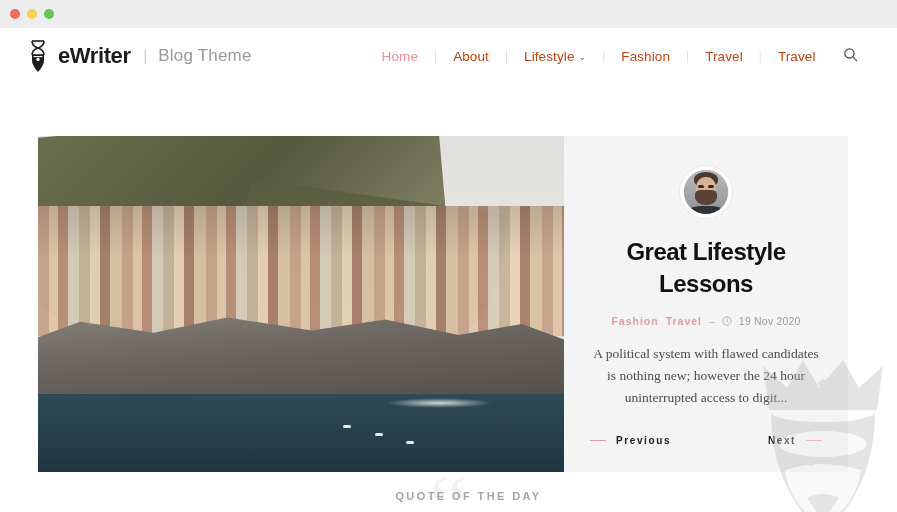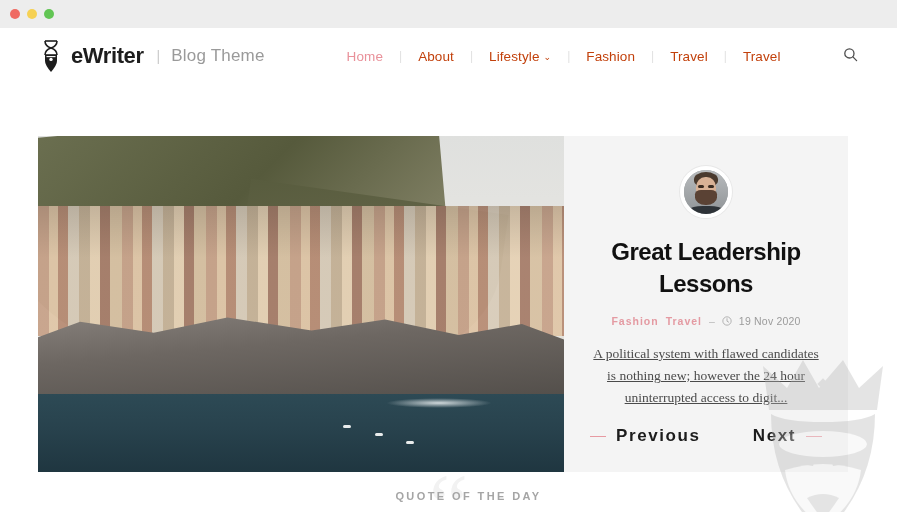--- a/index.html
+++ b/index.html
@@ -19,21 +19,21 @@
   .dot.red    { background:#ef6a62; }
   .dot.yellow { background:#f6d154; }
   .dot.green  { background:#62c554; }
 
   
   .page { position:relative; width:897px; height:484px; background:#fff; }
 
   
   header {
     height:56px; display:flex; align-items:center;
-    padding:0 40px; position:relative;
+    padding:0 27px; position:relative;gap:48px;
   }
   .brand { display:flex; align-items:center; gap:9px; }
   .brand-icon { width:22px; height:34px; display:block; }
   .brand-name {
     font-size:22px; font-weight:bold; color:#1d1d1d; letter-spacing:-0.4px;
   }
   .brand-sep { color:#c9c9c9; font-size:14px; margin:0 2px 0 4px; }
   .brand-tag { color:#9a9a9a; font-size:17px; letter-spacing:.2px; }
 
   nav { display:flex; align-items:center; margin-left:66px; }
@@ -109,29 +109,29 @@
   .post-title {
     margin-top:18px; font-size:24px; font-weight:bold; color:#111;
     text-align:center; line-height:1.32; letter-spacing:-0.5px; max-width:250px;
   }
   .meta { margin-top:16px; display:flex; align-items:center; gap:7px; font-size:10.5px; }
   .tag { color:#e49aa2; font-weight:bold; letter-spacing:1px; }
   .meta-dash { color:#b8b8b8; }
   .meta-date { color:#9b9b9b; letter-spacing:.2px; }
   .excerpt {
     margin-top:16px; font-family:"Liberation Serif", serif;
-    font-size:13.5px; line-height:1.62; color:#4b4b4b; text-align:center; max-width:236px;text-decoration:underline;
+    font-size:13.5px; line-height:1.62; color:#4b4b4b; text-align:center; max-width:236px;
   }
   .pager {
     position:absolute; left:26px; right:26px; bottom:26px;
     display:flex; align-items:center; justify-content:space-between;
   }
   .pg { display:flex; align-items:center; gap:10px; cursor:pointer; }
   .pg-line { width:16px; height:1px; background:#e79aa2; display:block; }
-  .pg-label { font-size:17px; font-weight:bold; color:#1d1d1d; letter-spacing:1.6px; }
+  .pg-label { font-size:10px; font-weight:bold; color:#1d1d1d; letter-spacing:1.6px; }
 
   
   .quote-sec {
     position:absolute; left:0; right:0; top:452px; height:32px;
     display:flex; align-items:center; justify-content:center;
   }
   .quote-mark {
     position:absolute; top:-18px; left:50%; transform:translateX(-50%);
     font-family:"Liberation Serif", serif; font-size:88px; color:#f2f2f2;
     line-height:1; user-select:none;
@@ -233,21 +233,21 @@
       <div class="avatar">
         <span class="av-bg"></span>
         <span class="av-body"></span>
         <span class="av-hair"></span>
         <span class="av-face"></span>
         <span class="av-beard"></span>
         <span class="av-eye" style="left:32%;"></span>
         <span class="av-eye" style="right:32%;"></span>
       </div>
 
-      <h1 class="post-title">Great Leadership Lessons</h1>
+      <h1 class="post-title">Great Lifestyle Lessons</h1>
 
       <div class="meta">
         <span class="tag">Fashion</span>
         <span class="tag">Travel</span>
         <span class="meta-dash">–</span>
         <span>
           <svg width="10" height="10" viewBox="0 0 12 12" aria-hidden="true" style="display:block">
             <circle cx="6" cy="6" r="5" fill="none" stroke="#a6a6a6" stroke-width="1"></circle>
             <path d="M6 3.2 V6.2 L8 7.4" fill="none" stroke="#a6a6a6" stroke-width="1" stroke-linecap="round"></path>
           </svg>

